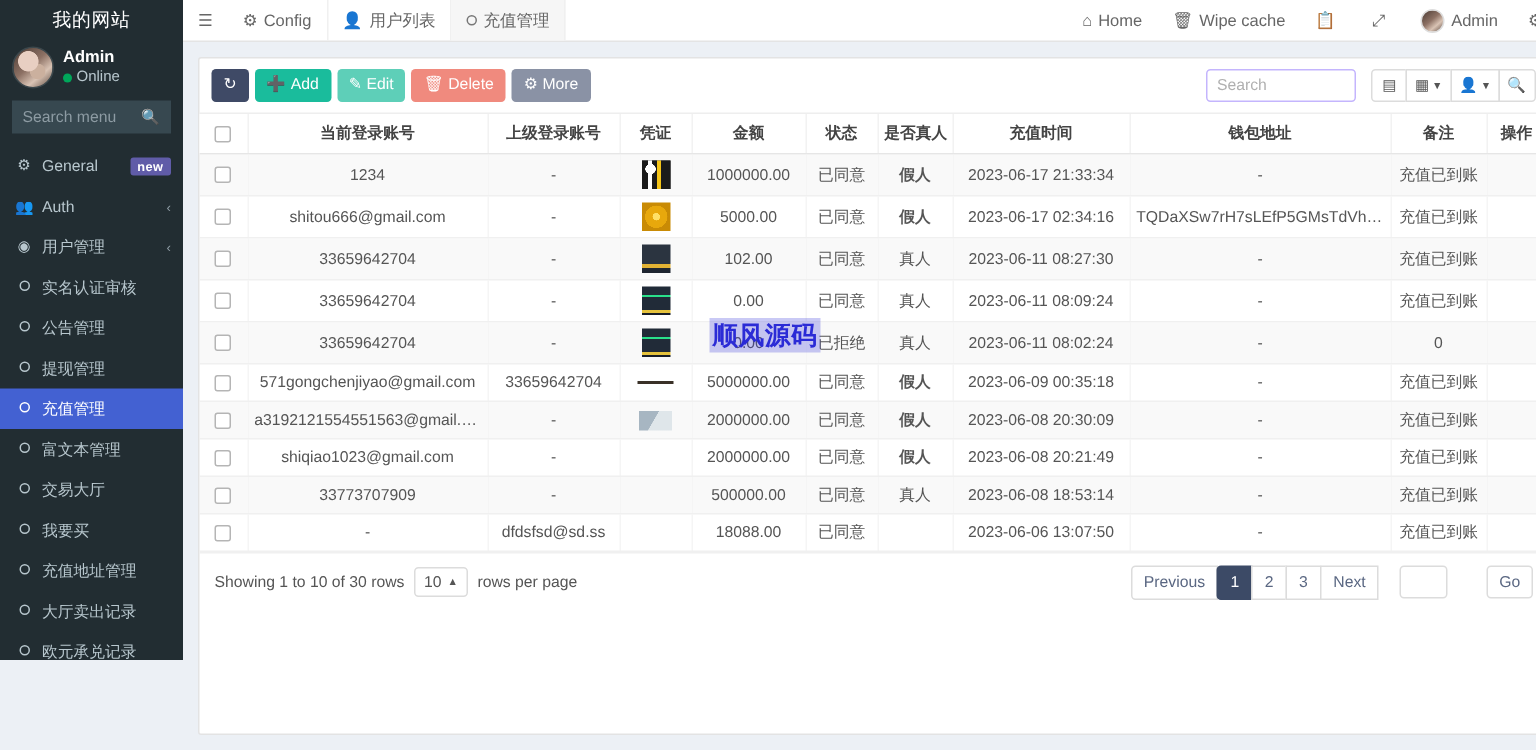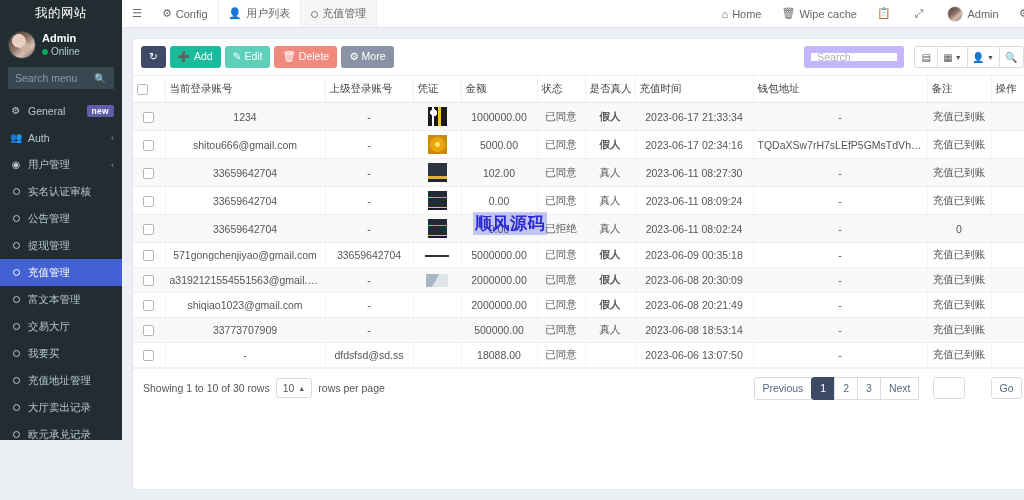--- a/index.html
+++ b/index.html
@@ -135,43 +135,43 @@
     font-family: inherit;
     line-height: 1.3;
   }
   .btn-refresh { background: #3f4a66; padding: 4px 8px; }
   .btn-add    { background: #1abc9c; }
   .btn-edit   { background: #5ecfb8; }
   .btn-delete { background: #f08a7e; }
   .btn-more   { background: #8a92a5; }
   .tb-spacer { flex: 1; }
   .search-box {
-    border: 7px solid #c4b5fd; border-radius: 3px;
+    border: 1px solid #c4b5fd; border-radius: 3px;
     height: 22px; width: 100px;
     padding: 0 6px; font-size: 10.5px; color: #555;
     font-family: inherit; outline: none;
   }
   .search-box::placeholder { color: #b0b0b0; }
   .icon-group { display: flex; margin-left: 6px; }
   .icon-btn {
     border: 1px solid #dcdcdc; background: #fff;
     height: 22px; min-width: 24px;
     display: flex; align-items: center; justify-content: center;
     font-size: 10px; color: #555; cursor: pointer;
     margin-left: -1px;
     padding: 0 5px;
     gap: 2px;
   }
   .icon-btn:first-child { margin-left: 0; border-radius: 3px 0 0 3px; }
   .icon-btn:last-child { border-radius: 0 3px 3px 0; }
 
   table.grid { width: 100%; border-collapse: collapse; table-layout: fixed; }
   table.grid th {
-    font-size: 10.5px; color: #444; font-weight: normal;
-    padding: 6px 4px; text-align: left;
+    font-size: 10.5px; color: #444; font-weight: bold;
+    padding: 6px 4px; text-align: center;
     border-bottom: 1px solid #e6e6e6;
     border-right: 1px solid #f2f2f2;
     background: #fff;
     white-space: nowrap;
   }
   table.grid td {
     font-size: 10.5px; color: #555;
     padding: 4px 4px; text-align: center;
     border-bottom: 1px solid #f0f0f0;
     border-right: 1px solid #f5f5f5;

